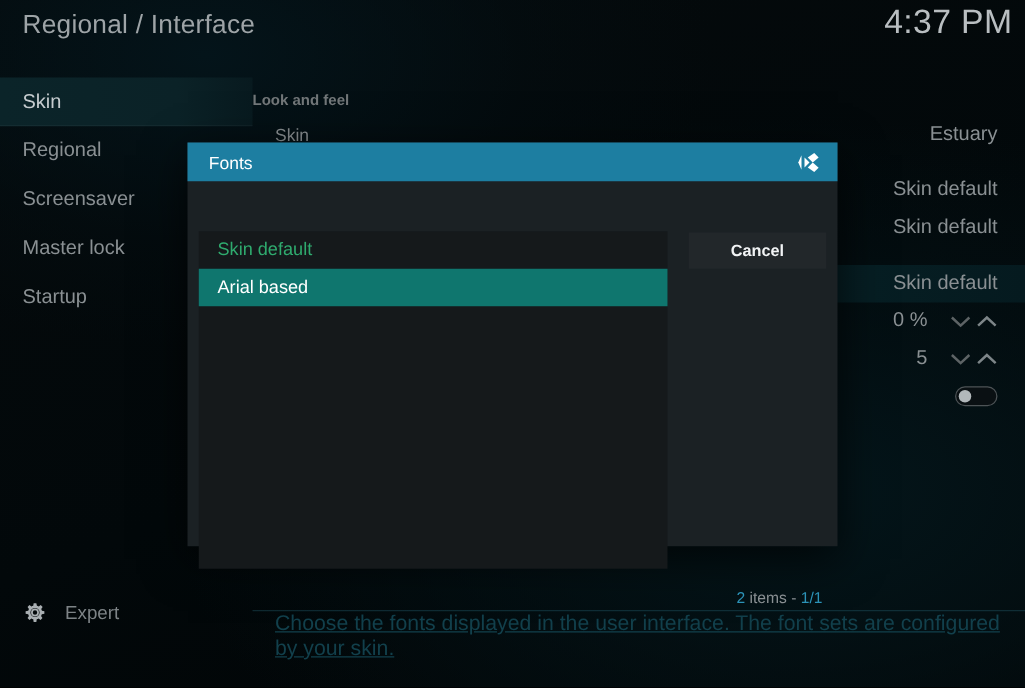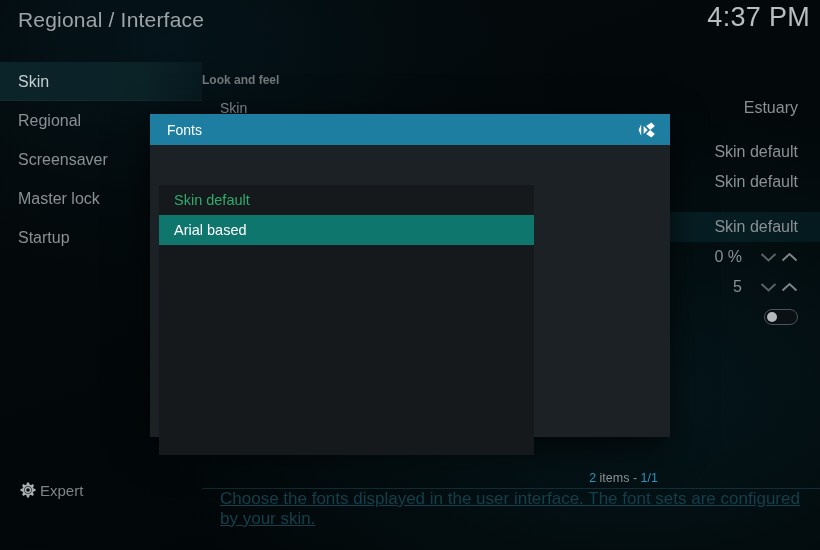--- a/index.html
+++ b/index.html
@@ -48,21 +48,21 @@
     color: #c6cccf;
   }
   .side-item.active::after {
     content: ""; position: absolute; left: 0; right: 0; bottom: 0;
     height: 1px; background: rgba(255,255,255,0.04);
   }
 
   
   .level-row {
     position: absolute; left: 18px; bottom: 50px;
-    display: flex; align-items: center; gap: 2px;
+    display: flex; align-items: center; gap: 14px;
   }
   .gear-icon { width: 20px; height: 20px; display: block; }
   .level-label { font-size: 15px; color: #7d8386; font-weight: 300; }
 
   
   .main {
     position: absolute; left: 202px; top: 62px; width: 618px; height: 424px;
   }
   .section-head {
     position: absolute; left: 0; top: 11px; width: 618px;
@@ -259,20 +259,21 @@
           <path d="M15.4 4.4 L18.9 7.9 L14.2 12 L10.2 8 Z"></path>
           <path d="M15.4 19.6 L18.9 16.1 L14.2 12 L10.2 16 Z"></path>
         </svg>
       </span>
     </div>
     <div class="dlg-body">
       <div class="list-panel">
         <div class="list-item current">Skin default</div>
         <div class="list-item selected">Arial based</div>
       </div>
+      <div class="cancel-btn">Cancel</div>
       <div class="item-count">
         <span class="tq">2</span>
         <span>items</span>
         <span>-</span>
         <span class="tq">1/1</span>
       </div>
     </div>
   </div>
 
 </div>

